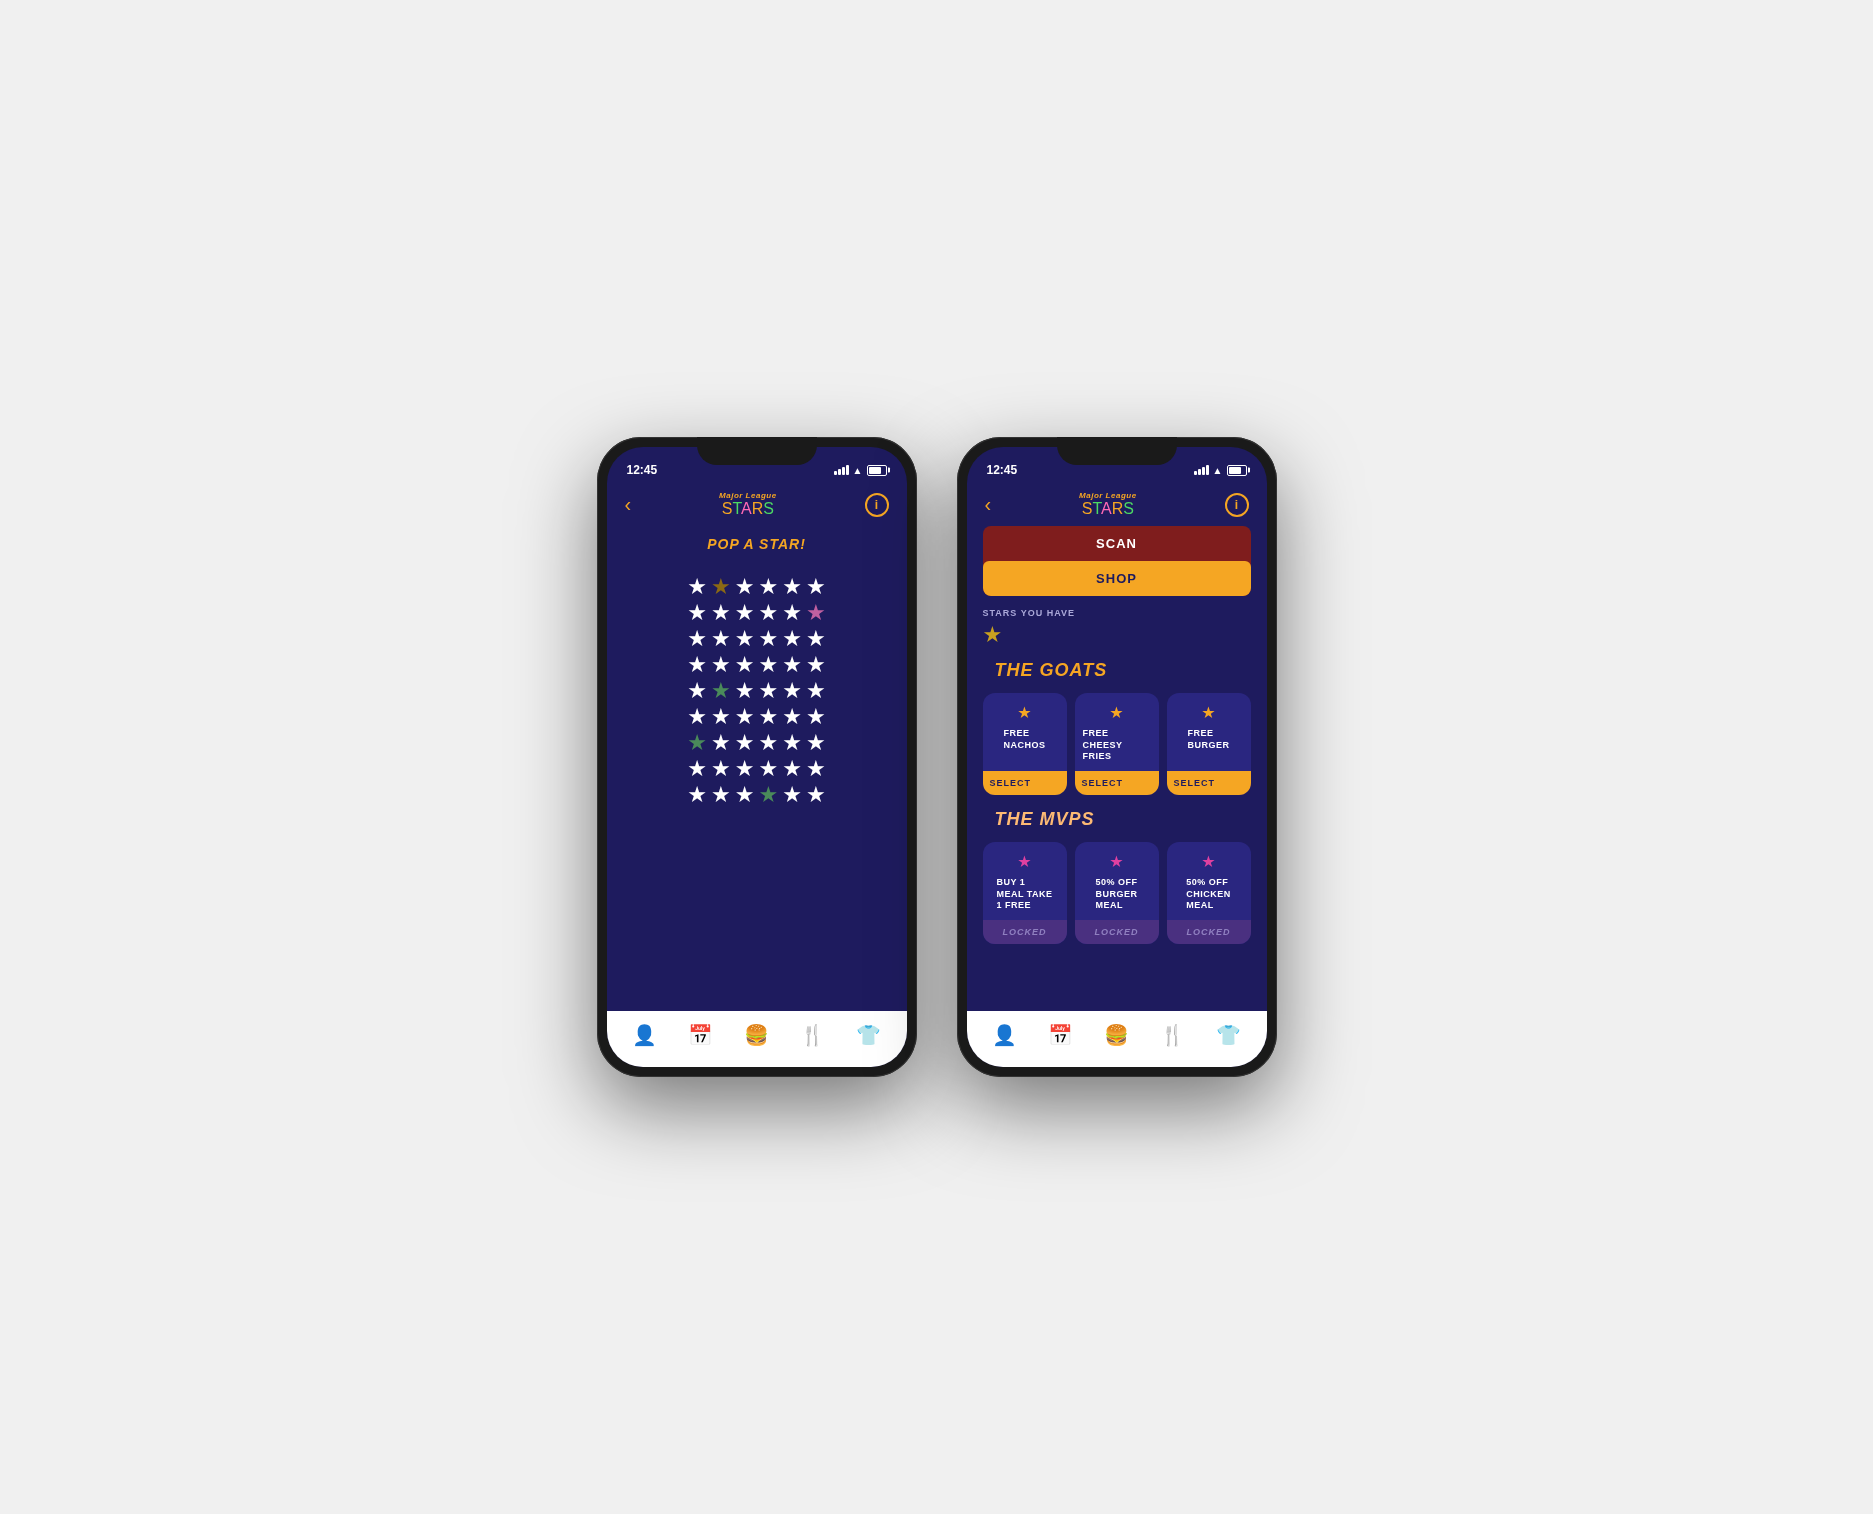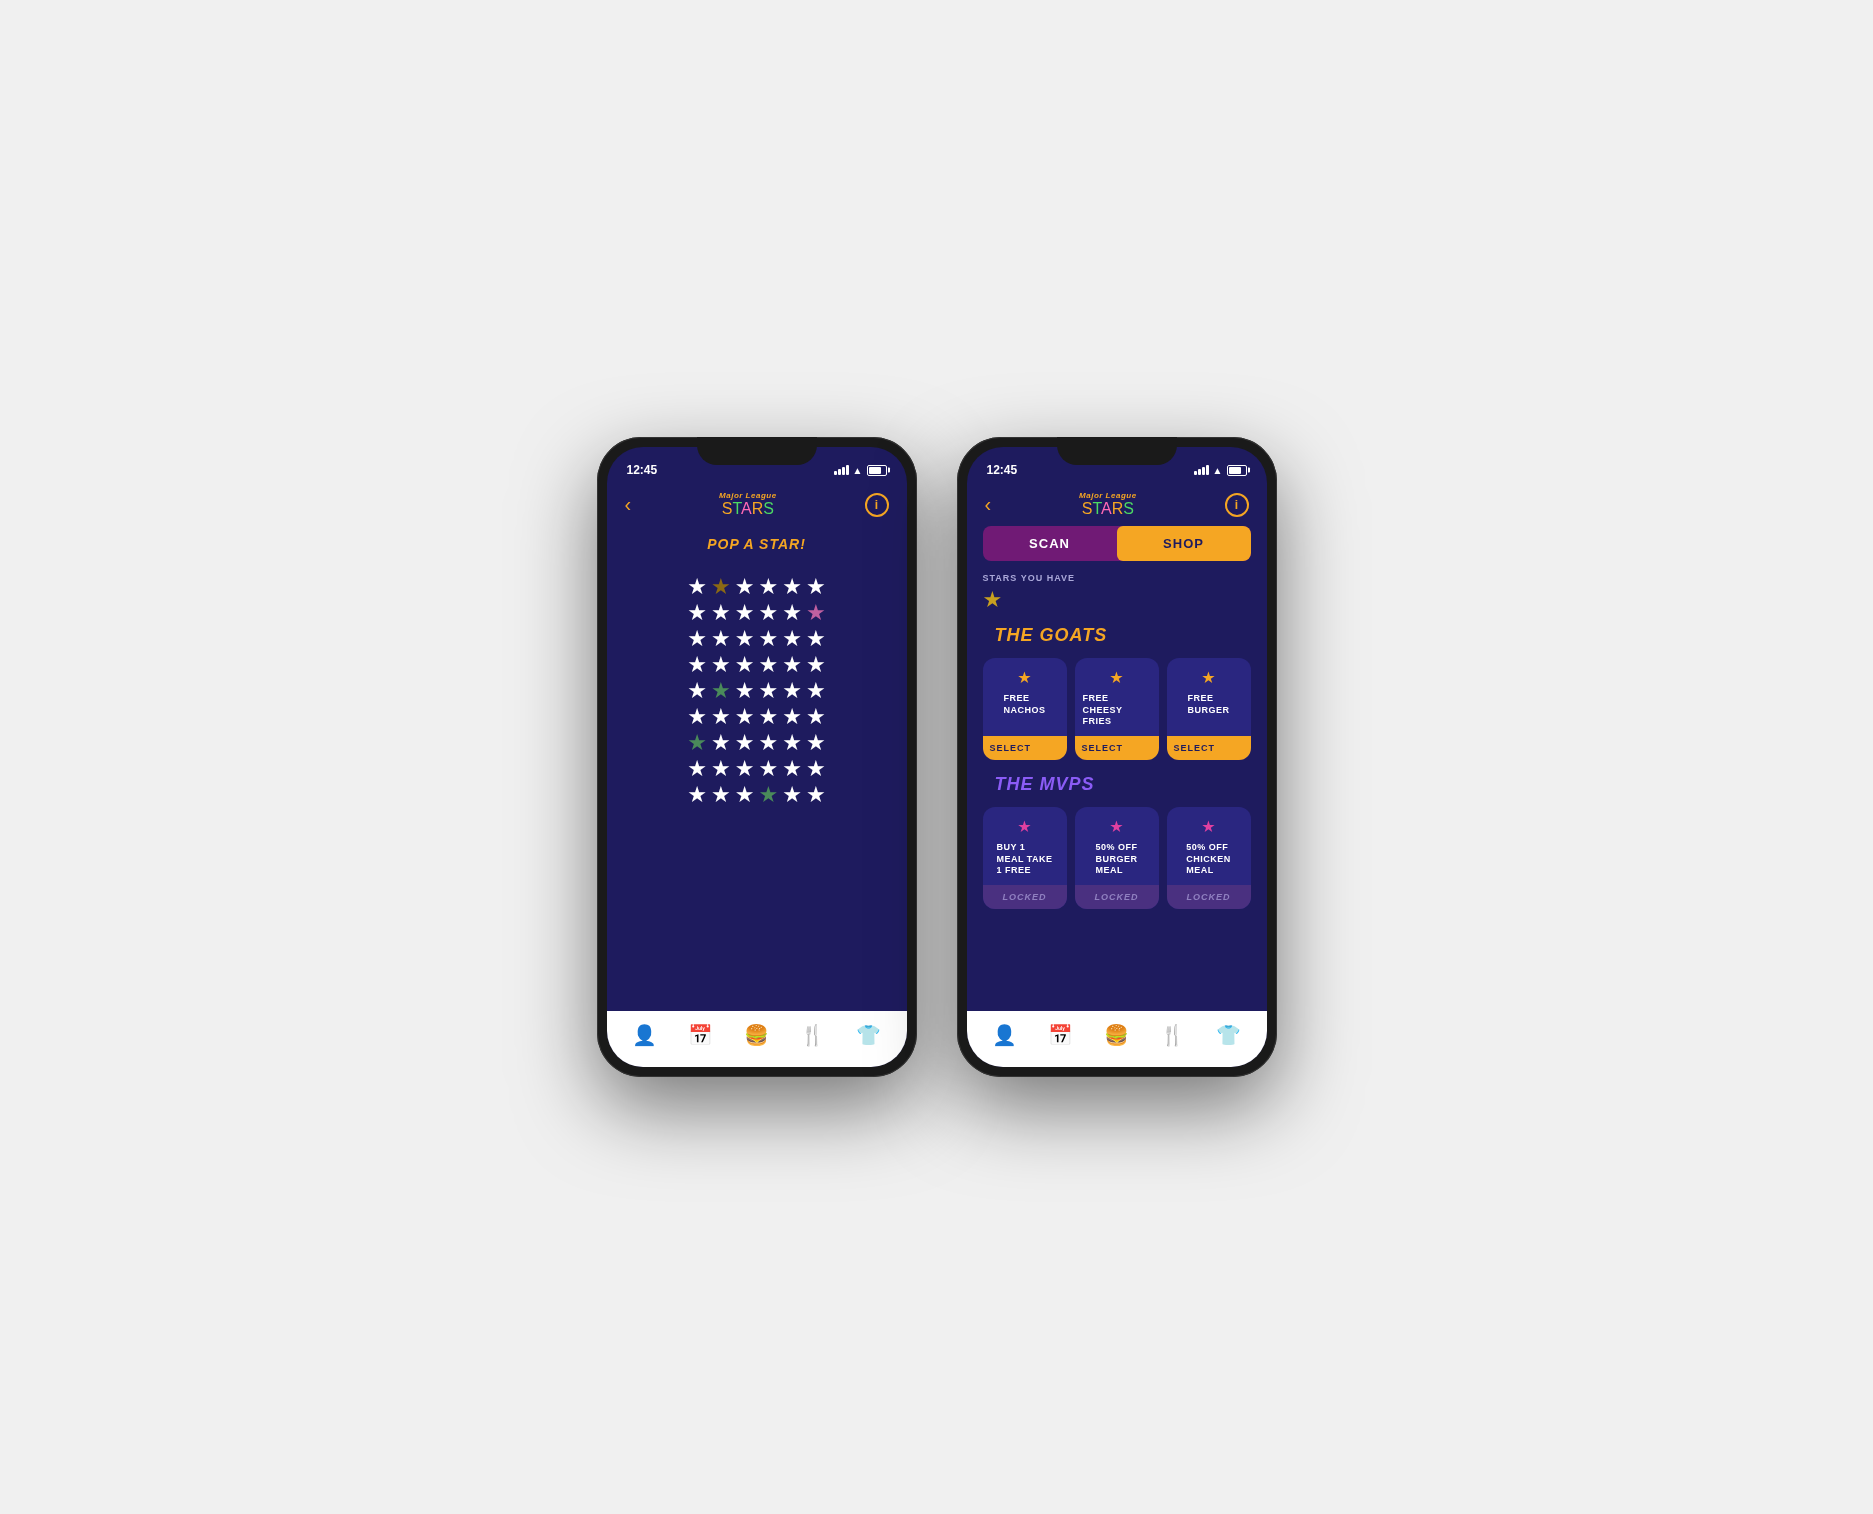--- a/index.html
+++ b/index.html
@@ -194,24 +194,25 @@
 
     .nav-icon {
       font-size: 20px;
       color: #666;
     }
 
     
     .tab-bar {
       display: flex;
       margin: 0 16px 12px;
-      background: #701a75;
+      background: #7f1d1d;
       border-radius: 8px;
       overflow: hidden;
       flex-shrink: 0;
+      flex-direction: column;
     }
 
     .tab {
       flex: 1;
       padding: 10px;
       text-align: center;
       font-weight: 800;
       font-size: 13px;
       letter-spacing: 1px;
       cursor: pointer;
@@ -257,21 +258,21 @@
     .section-title {
       font-size: 18px;
       font-weight: 900;
       font-style: italic;
       letter-spacing: 1px;
       margin-bottom: 12px;
       margin-left: 12px;
     }
 
     .section-title-gold { color: #f5a623; }
-    .section-title-pink { color: #8b5cf6; }
+    .section-title-pink { color: #fdba74; }
 
     .rewards-row {
       display: flex;
       gap: 8px;
       margin-bottom: 14px;
     }
 
     .reward-card {
       flex: 1;
       background: #2a2680;

